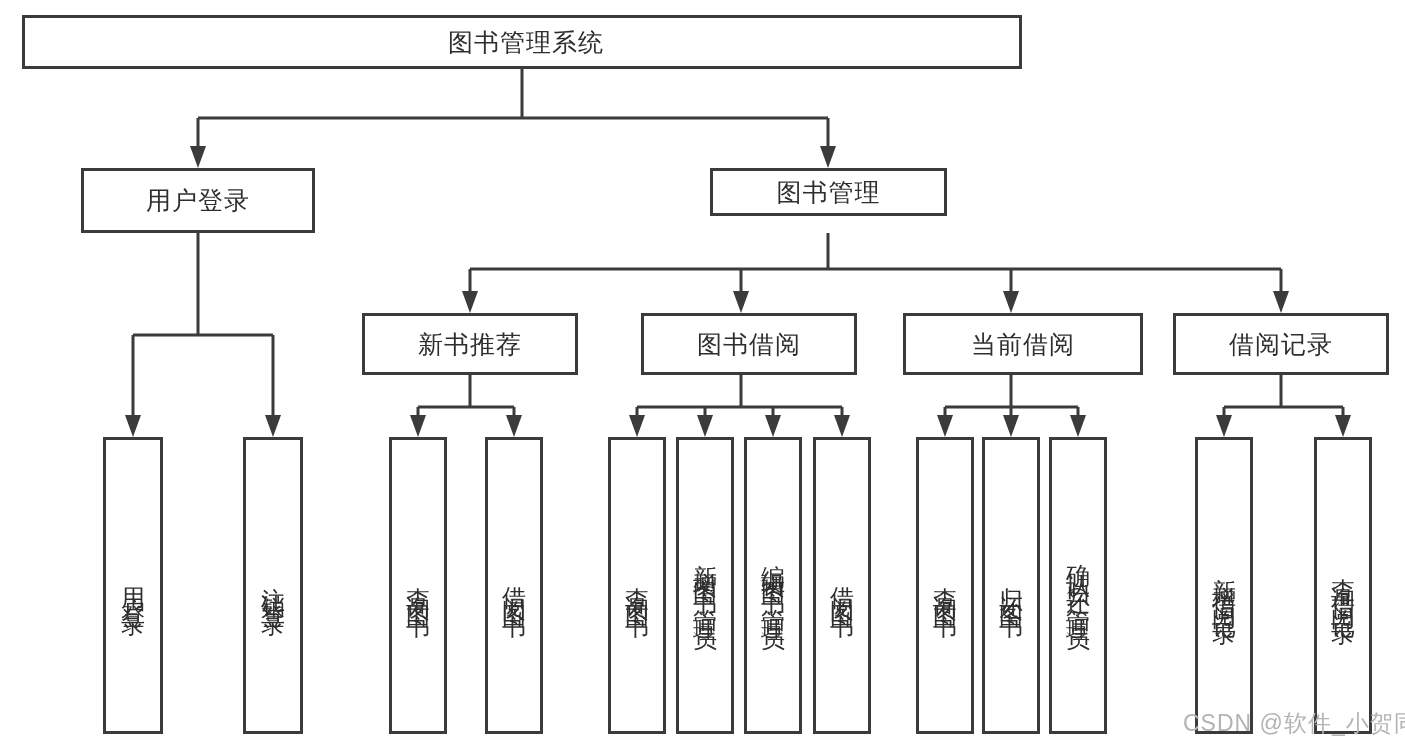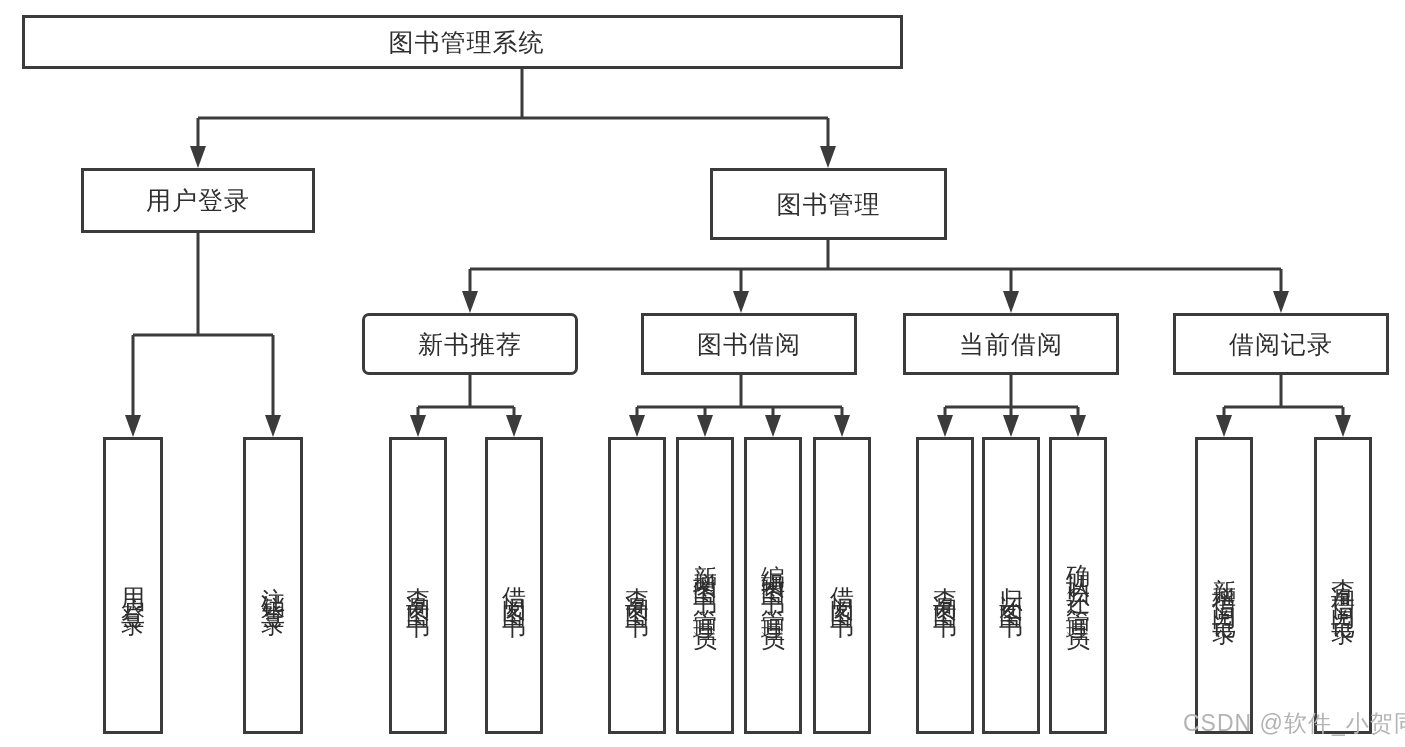--- a/index.html
+++ b/index.html
@@ -88,38 +88,38 @@
       <polygon points="765,415 781,415 773,437"></polygon>
       <polygon points="834,415 850,415 842,437"></polygon>
       <polygon points="937,415 953,415 945,437"></polygon>
       <polygon points="1003,415 1019,415 1011,437"></polygon>
       <polygon points="1070,415 1086,415 1078,437"></polygon>
       <polygon points="1216,415 1232,415 1224,437"></polygon>
       <polygon points="1335,415 1351,415 1343,437"></polygon>
     </g>
   </svg>
 
-  <div class="node h" style="left:22px; top:15px; width:881px; height:54px;padding-left:8px;">
+  <div class="node h" style="left:22px; top:15px; width:1000px; height:54px;padding-left:8px;">
     <span>图书管理系统</span>
   </div>
 
   <div class="node h" style="left:81px; top:168px; width:234px; height:65px;">
     <span>用户登录</span>
   </div>
-  <div class="node h" style="left:710px; top:168px; width:237px; height:72px;">
+  <div class="node h" style="left:710px; top:168px; width:237px; height:48px;">
     <span>图书管理</span>
   </div>
 
-  <div class="node h" style="left:362px; top:313px; width:216px; height:62px;border-radius:7px;">
+  <div class="node h" style="left:362px; top:313px; width:216px; height:62px;">
     <span>新书推荐</span>
   </div>
   <div class="node h" style="left:633px; top:313px; width:216px; height:62px;margin-left:8px;">
     <span>图书借阅</span>
   </div>
-  <div class="node h" style="left:903px; top:313px; width:216px; height:62px;">
+  <div class="node h" style="left:903px; top:313px; width:240px; height:62px;">
     <span>当前借阅</span>
   </div>
   <div class="node h" style="left:1173px; top:313px; width:216px; height:62px;">
     <span>借阅记录</span>
   </div>
 
   <div class="node v" style="left:103px; top:437px; width:60px; height:297px;">
     <span class="vtext">用户登录</span>
   </div>
   <div class="node v" style="left:243px; top:437px; width:60px; height:297px;">

